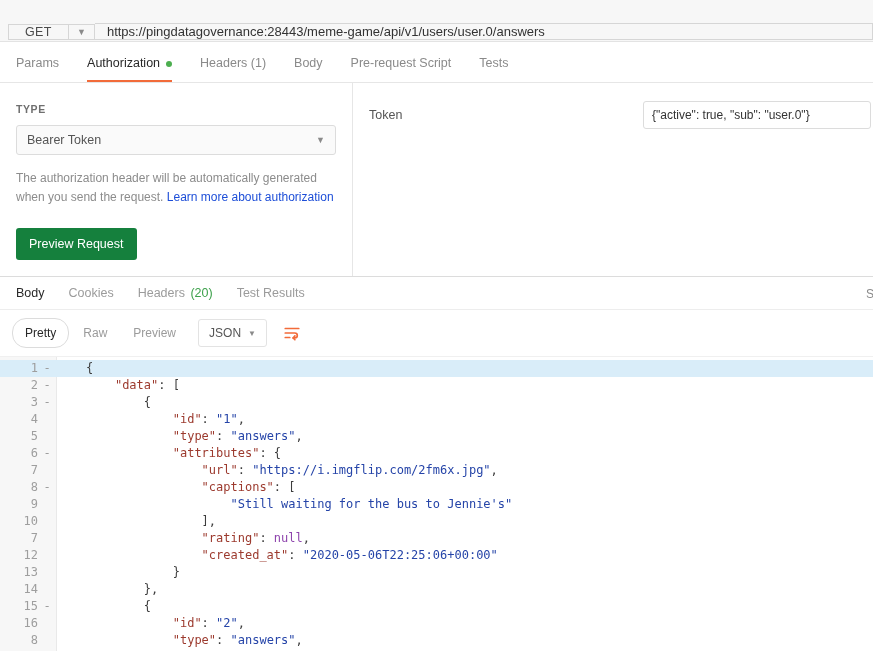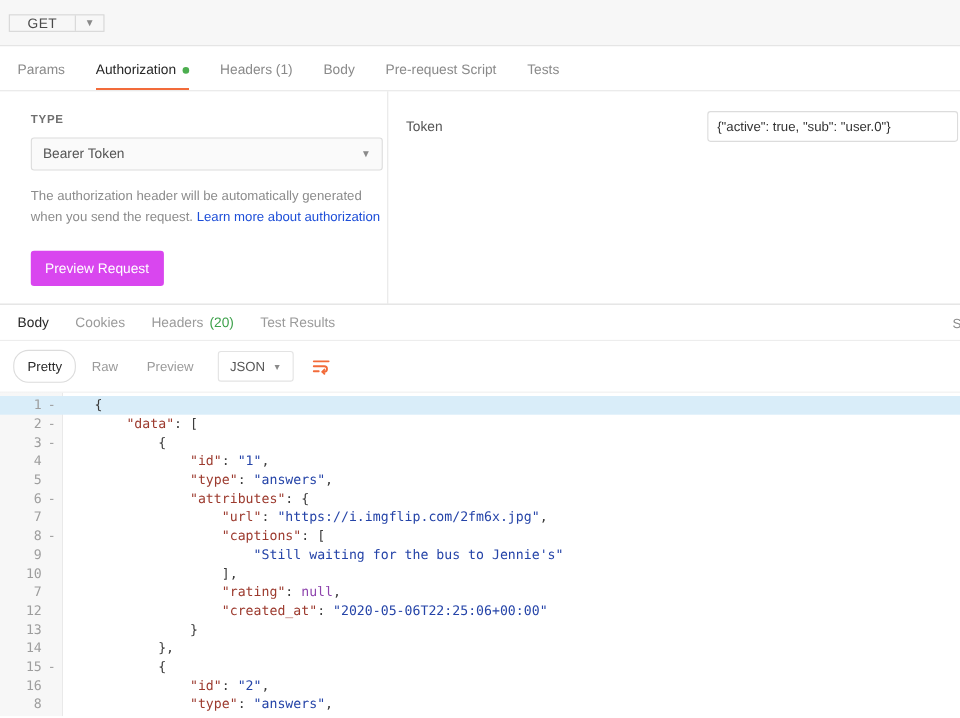--- a/index.html
+++ b/index.html
@@ -1,50 +1,50 @@
 <!DOCTYPE html>
 <html><head>
 <meta charset="utf-8">
 <style>
   * { margin:0; padding:0; box-sizing:border-box; }
   html,body { width:873px; height:653px; overflow:hidden; background:#fff;
     font-family:"Liberation Sans", sans-serif; color:#282828; }
 
   
   .url-bar { height:42px; background:#f7f7f7; border-bottom:1px solid #e3e3e3;
-    display:flex; align-items:center; }
+    display:flex; align-items:flex-end; }
   .method-select { display:flex; align-items:center; border:1px solid #d6d6d6;
     margin:1px 0 1px 8px; background:#f7f7f7; cursor:pointer; }
   .method-select .m-label { padding:0 16px; font-size:12.5px; color:#4a4a4a; letter-spacing:.4px; }
   .method-select .m-caret { width:26px; align-self:stretch; display:flex; align-items:center;
     justify-content:center; border-left:1px solid #d6d6d6; color:#8a8a8a; font-size:9px; }
   .url-input { flex:1; border:1px solid #d6d6d6; border-left:none; margin:1px 0;
     background:#f7f7f7; font-size:13px; color:#333; padding:0 12px; outline:none;
     font-family:"Liberation Sans", sans-serif; }
 
   
   .req-tabs { display:flex; align-items:flex-end; padding:14px 16px 0 16px;
     border-bottom:1px solid #e6e6e6; gap:28px; }
   .req-tab { font-size:12.5px; color:#8a8a8a; padding-bottom:12px; cursor:pointer; white-space:nowrap; }
   .req-tab.active { color:#282828; box-shadow: inset 0 -2px 0 #f26b3a; }
   .dot { display:inline-block; width:6px; height:6px; border-radius:50%;
     background:#4cae4f; margin-left:6px; vertical-align:middle; }
 
   
   .auth-panel { position:relative; height:193px; }
   .v-divider { position:absolute; left:352px; top:0; bottom:0; width:1px; background:#e6e6e6; }
-  .auth-left { position:absolute; left:12px; top:0; width:352px; padding:20px 16px; }
+  .auth-left { position:absolute; left:0; top:0; width:352px; padding:20px 16px; }
   .type-label { font-size:10.5px; font-weight:bold; letter-spacing:.6px; color:#6f6f6f; }
   .type-select { margin-top:10px; width:320px; height:30px; background:#fafafa;
     border:1px solid #dcdcdc; border-radius:3px; display:flex; align-items:center;
     justify-content:space-between; padding:0 10px; font-size:12.5px; color:#555; cursor:pointer; }
   .type-select .s-caret { color:#8a8a8a; font-size:9px; }
   .auth-note { margin-top:14px; width:330px; font-size:12px; color:#8c8c8c; line-height:1.55; }
   .auth-link { color:#1d4ed8; cursor:pointer; }
-  .preview-btn { margin-top:22px; background:#d946ef; color:#fff; border:none;
+  .preview-btn { margin-top:22px; background:#15803d; color:#fff; border:none;
     border-radius:3px; padding:9px 13px; font-size:12.5px; cursor:pointer;
     font-family:"Liberation Sans", sans-serif; }
   .auth-right { position:absolute; left:353px; top:0; right:0; bottom:0; }
   .token-label { position:absolute; left:16px; top:25px; font-size:12.5px; color:#555; }
   .token-input { position:absolute; right:2px; top:18px; width:228px; height:28px;
     border:1px solid #dcdcdc; border-radius:3px; background:#fff; font-size:12px;
     color:#333; padding:0 8px; outline:none; font-family:"Liberation Sans", sans-serif; }
 
   
   .resp-header { height:34px; border-top:1px solid #dcdcdc; border-bottom:1px solid #ededed;
@@ -81,20 +81,21 @@
   .tk-ws  { color:#3c3c3c; }
 </style>
 </head>
 <body>
 
 <div class="url-bar">
   <div class="method-select">
     <span class="m-label">GET</span>
     <span class="m-caret">▼</span>
   </div>
+  <input class="url-input" type="text" value="https://pingdatagovernance:28443/meme-game/api/v1/users/user.0/answers" style="">
 </div>
 
 <div class="req-tabs">
   <span class="req-tab"><span>Params</span></span>
   <span class="req-tab active"><span>Authorization</span><span class="dot"></span></span>
   <span class="req-tab"><span>Headers (1)</span></span>
   <span class="req-tab"><span>Body</span></span>
   <span class="req-tab"><span>Pre-request Script</span></span>
   <span class="req-tab"><span>Tests</span></span>
 </div>

